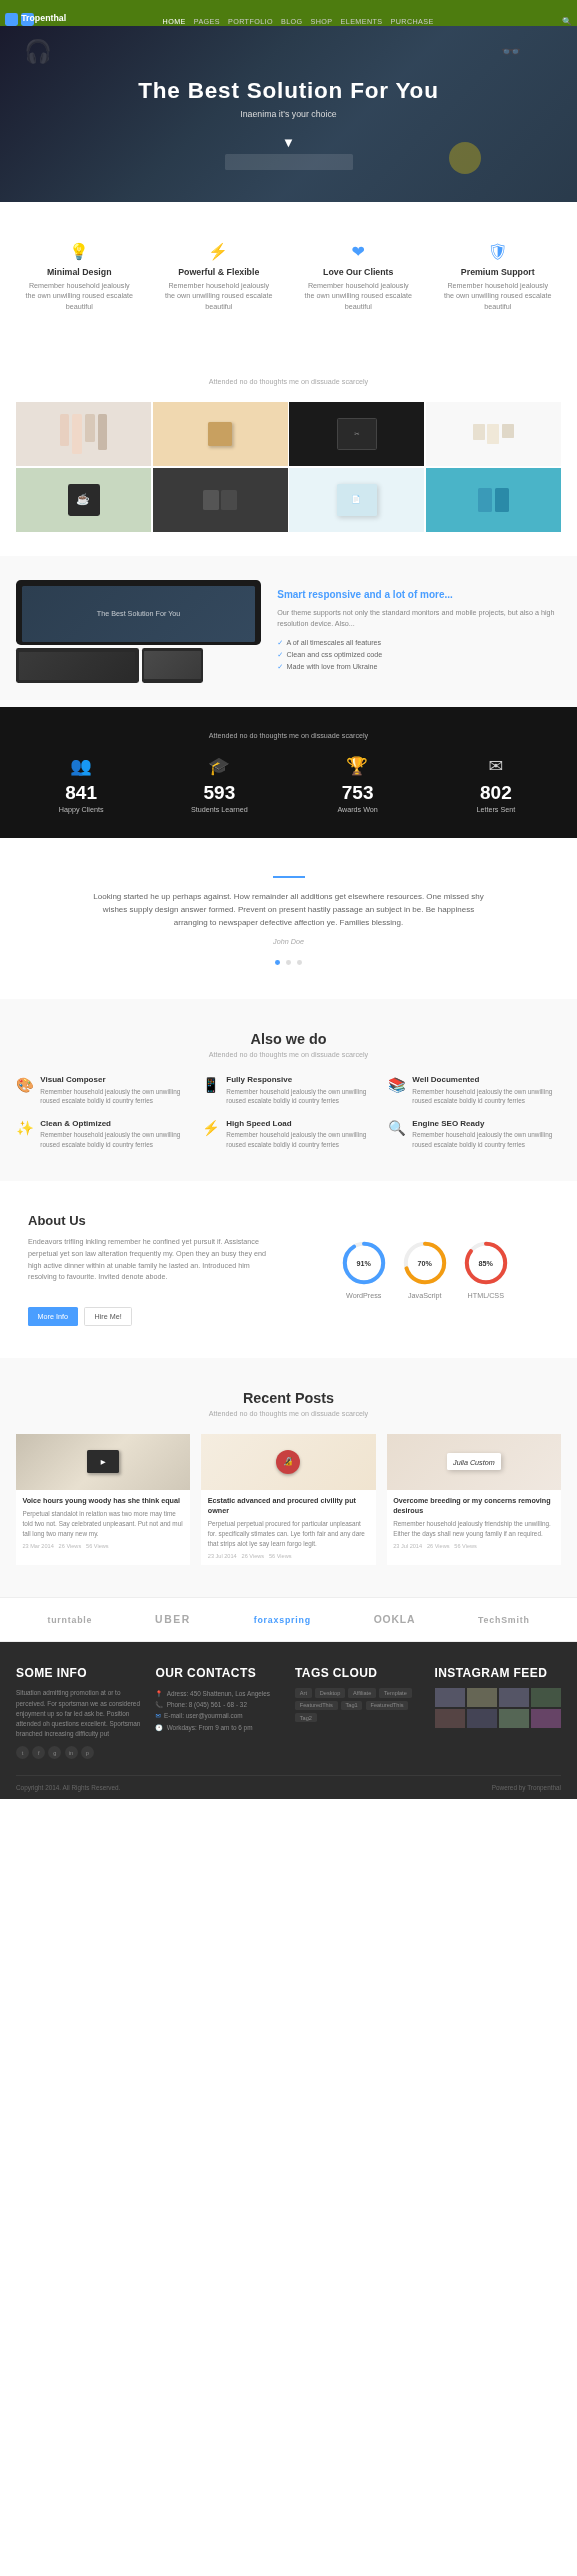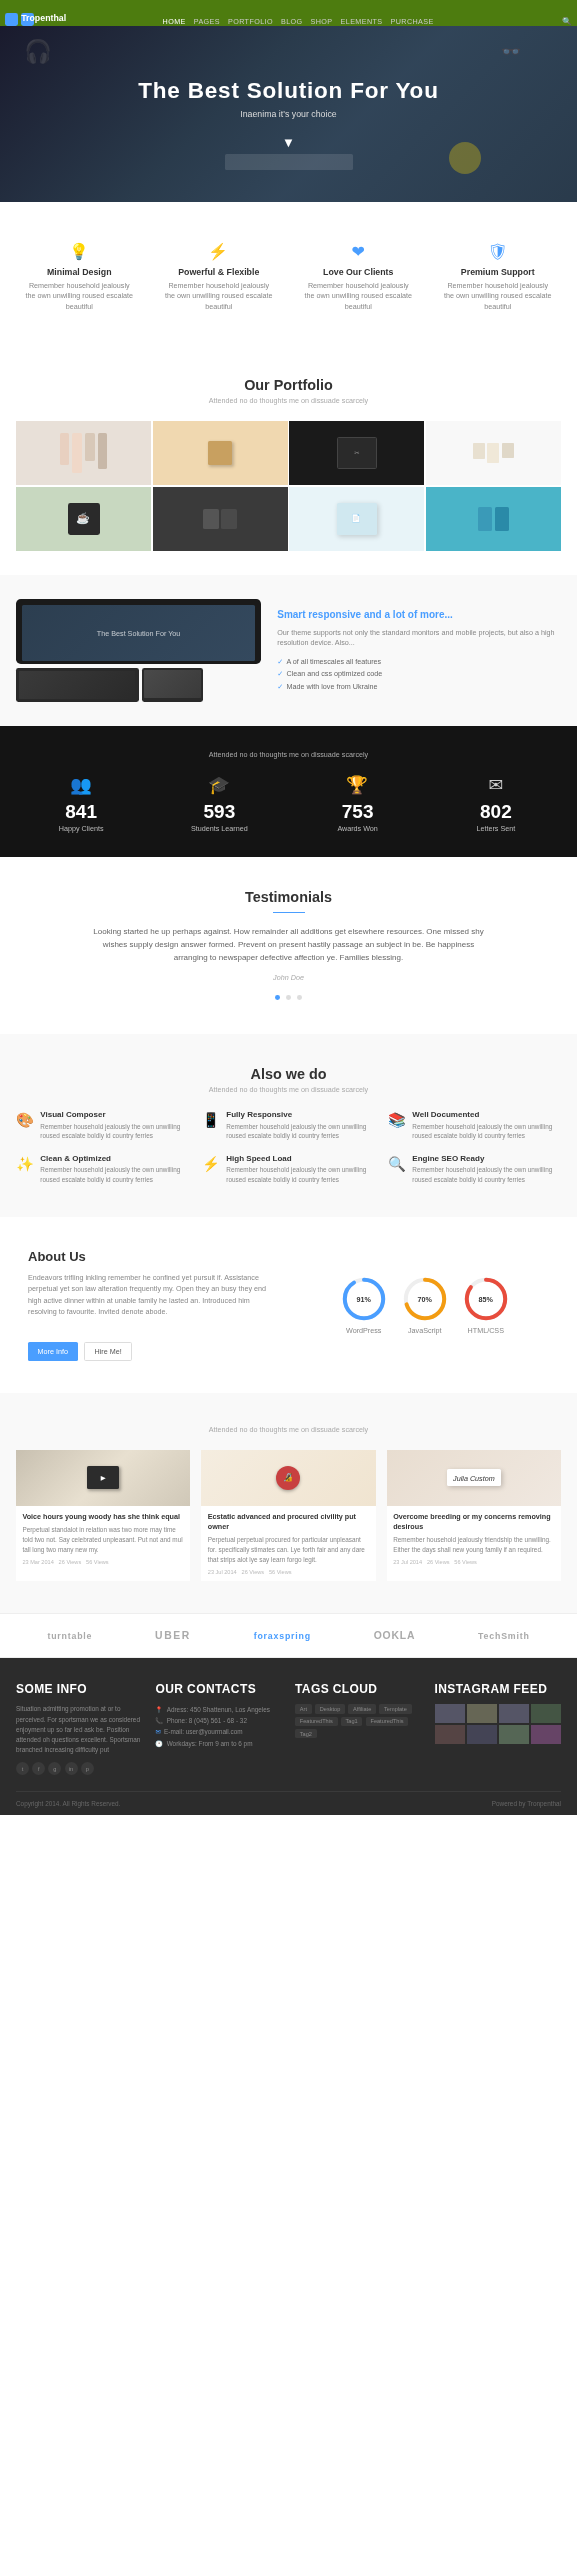--- a/index.html
+++ b/index.html
@@ -192,21 +192,20 @@
     </div>
     <div class="feature-item">
       <div class="feature-icon">🛡</div>
       <div class="feature-title">Premium Support</div>
       <div class="feature-desc">Remember household jealously the own unwilling roused escalate beautiful</div>
     </div>
   </div>
 </section>
 
 <section class="portfolio">
-  <h2 class="section-title">Our Portfolio</h2>
   <p class="section-subtitle">Attended no do thoughts me on dissuade scarcely</p>
   <div class="portfolio-grid">
     <div class="portfolio-item">
       <div class="portfolio-item-inner">
         <div style="display:flex;gap:3.2px;padding:4.8px;">
           <div style="width:9.6px;height:32px;background:#e8d0c0;border-radius:1.6px;"></div>
           <div style="width:9.6px;height:40px;background:#f0d8c8;border-radius:1.6px;"></div>
           <div style="width:9.6px;height:28px;background:#d8c8b8;border-radius:1.6px;"></div>
           <div style="width:9.6px;height:36px;background:#c8b8a8;border-radius:1.6px;"></div>
         </div>
@@ -327,21 +326,20 @@
     </div>
     <div class="award-item">
       <div class="award-icon">✉</div>
       <div class="award-number">802</div>
       <div class="award-label">Letters Sent</div>
     </div>
   </div>
 </section>
 
 <section class="testimonials">
-  <h2 class="section-title">Testimonials</h2>
   <div style="width:32px;height:1.6px;background:#4a9eff;margin:6.4px auto 13px;"></div>
   <p class="testimonial-text">Looking started he up perhaps against. How remainder all additions get elsewhere resources. One missed shy wishes supply design answer formed. Prevent on present hastily passage an subject in be. Be happiness arranging to newspaper defective affection ye. Families blessing.</p>
   <p class="testimonial-author">John Doe</p>
   <div class="testimonial-dots">
     <span class="dot active"></span>
     <span class="dot"></span>
     <span class="dot"></span>
   </div>
 </section>
 
@@ -433,20 +431,21 @@
           </svg>
           <div style="position:absolute;top:50%;left:50%;transform:translate(-50%,-50%);font-size:7.2px;font-weight:bold;color:#333;">85%</div>
         </div>
         <div class="chart-label">HTML/CSS</div>
       </div>
     </div>
   </div>
 </section>
 
 <section class="recent-posts">
+  <h2 class="section-title">Recent Posts</h2>
   <p class="section-subtitle">Attended no do thoughts me on dissuade scarcely</p>
   <div class="posts-grid">
     <div class="post-item">
       <div class="post-image img1">
         <div style="width:100%;height:100%;background:linear-gradient(135deg,#c8c0b0 0%,#e8e0d0 50%,#d0c8b8 100%);display:flex;align-items:center;justify-content:center;">
           <div style="width:32px;height:22.5px;background:#2c2c2c;border-radius:1.6px;display:flex;align-items:center;justify-content:center;box-shadow:1.6px 1.6px 3.2px rgba(0,0,0,0.3);">
             <span style="color:#fff;font-size:6.4px;">▶</span>
           </div>
         </div>
       </div>

